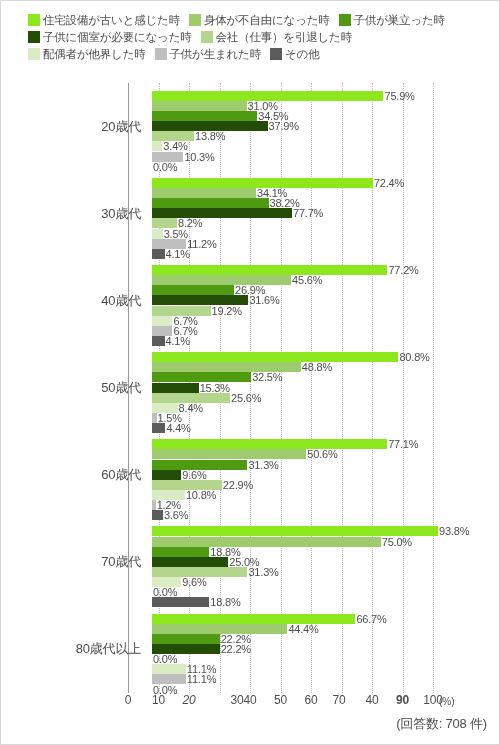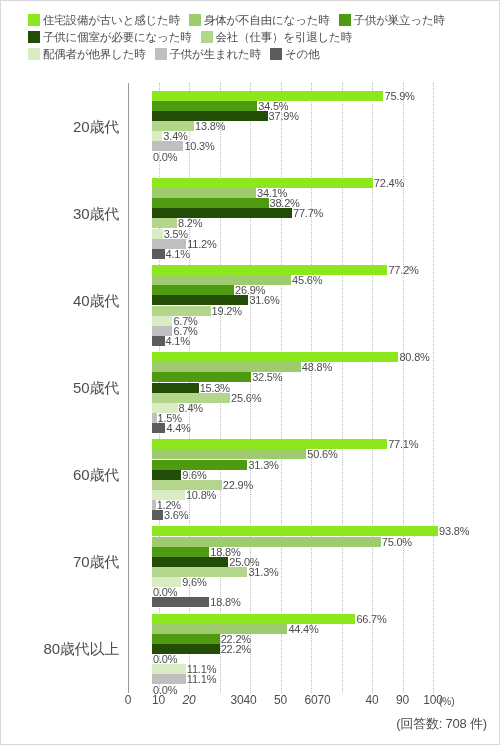--- a/index.html
+++ b/index.html
@@ -93,23 +93,24 @@
     height: 87.14px;
     box-sizing: border-box;
   }
   .group-label {
     position: absolute;
     left: 0;
     top: 50%;
     transform: translateY(-50%);
     width: 118px;
     text-align: right;
-    font-size: 15px;
-    color: #4d4d4d;
-    letter-spacing: -0.2px;
+    font-size: 13px;
+    color: #4d4d4d;
+    letter-spacing: -0.2px;
+    padding-left: 22px;
   }
   .bars {
     position: absolute;
     left: 127px;
     top: 3px;
     right: 0;
     height: 81px;
     padding-left: 24px;
   }
   .bar-row {
@@ -187,20 +188,21 @@
         <div class="gridline" style="left: 310px;"></div>
         <div class="gridline" style="left: 340.5px;"></div>
         <div class="gridline" style="left: 371px;"></div>
         <div class="gridline" style="left: 401.5px;"></div>
         <div class="gridline" style="left: 432px;"></div>
       </div>
   <div class="group">
         <div class="group-label">20歳代</div>
         <div class="bars">
           <div class="bar-row"><span class="bar" style="background: rgb(140, 232, 28); width: 231.495px;"></span><span class="bar-value">75.9%</span></div>
+          <div class="bar-row"><span class="bar" style="background: rgb(158, 203, 109); width: 94.55px;"></span><span class="bar-value">31.0%</span></div>
           <div class="bar-row"><span class="bar" style="background: rgb(78, 154, 17); width: 105.225px;"></span><span class="bar-value">34.5%</span></div>
           <div class="bar-row"><span class="bar" style="background: rgb(35, 77, 7); width: 115.595px;"></span><span class="bar-value">37.9%</span></div>
           <div class="bar-row"><span class="bar" style="background: rgb(179, 214, 140); width: 42.09px;"></span><span class="bar-value">13.8%</span></div>
           <div class="bar-row"><span class="bar" style="background: rgb(217, 236, 196); width: 10.37px;"></span><span class="bar-value">3.4%</span></div>
           <div class="bar-row"><span class="bar" style="background: rgb(191, 191, 191); width: 31.415px;"></span><span class="bar-value">10.3%</span></div>
           <div class="bar-row"><span class="bar" style="background: rgb(92, 92, 92); width: 0px;"></span><span class="bar-value">0.0%</span></div>
         </div>
       </div>
       <div class="group">
         <div class="group-label">30歳代</div>
@@ -284,21 +286,21 @@
 
   <div id="axis">
     <span id="axis-unit">(%)</span>
   <span class="tick-label" style="left: 127px;">0</span>
       <span class="tick-label" style="left: 157.5px;">10</span>
       <span class="tick-label" style="left: 188px; font-style: italic;">20</span>
       <span class="tick-label" style="left: 201px; margin-left: 35px;">30</span>
       <span class="tick-label" style="left: 249px;">40</span>
       <span class="tick-label" style="left: 279.5px;">50</span>
       <span class="tick-label" style="left: 310px;">60</span>
-      <span class="tick-label" style="left: 323px;">70</span>
+      <span class="tick-label" style="left: 338px;">70</span>
       <span class="tick-label" style="left: 371px;">40</span>
-      <span class="tick-label" style="left: 401.5px;">90</span>
+      <span class="tick-label" style="left: 401.5px; font-weight: bold;">90</span>
       <span class="tick-label" style="left: 432px;">100</span>
     </div>
 
   <div id="response-count">(回答数: 708 件)</div>
 
 </div>
 
 </body></html>

